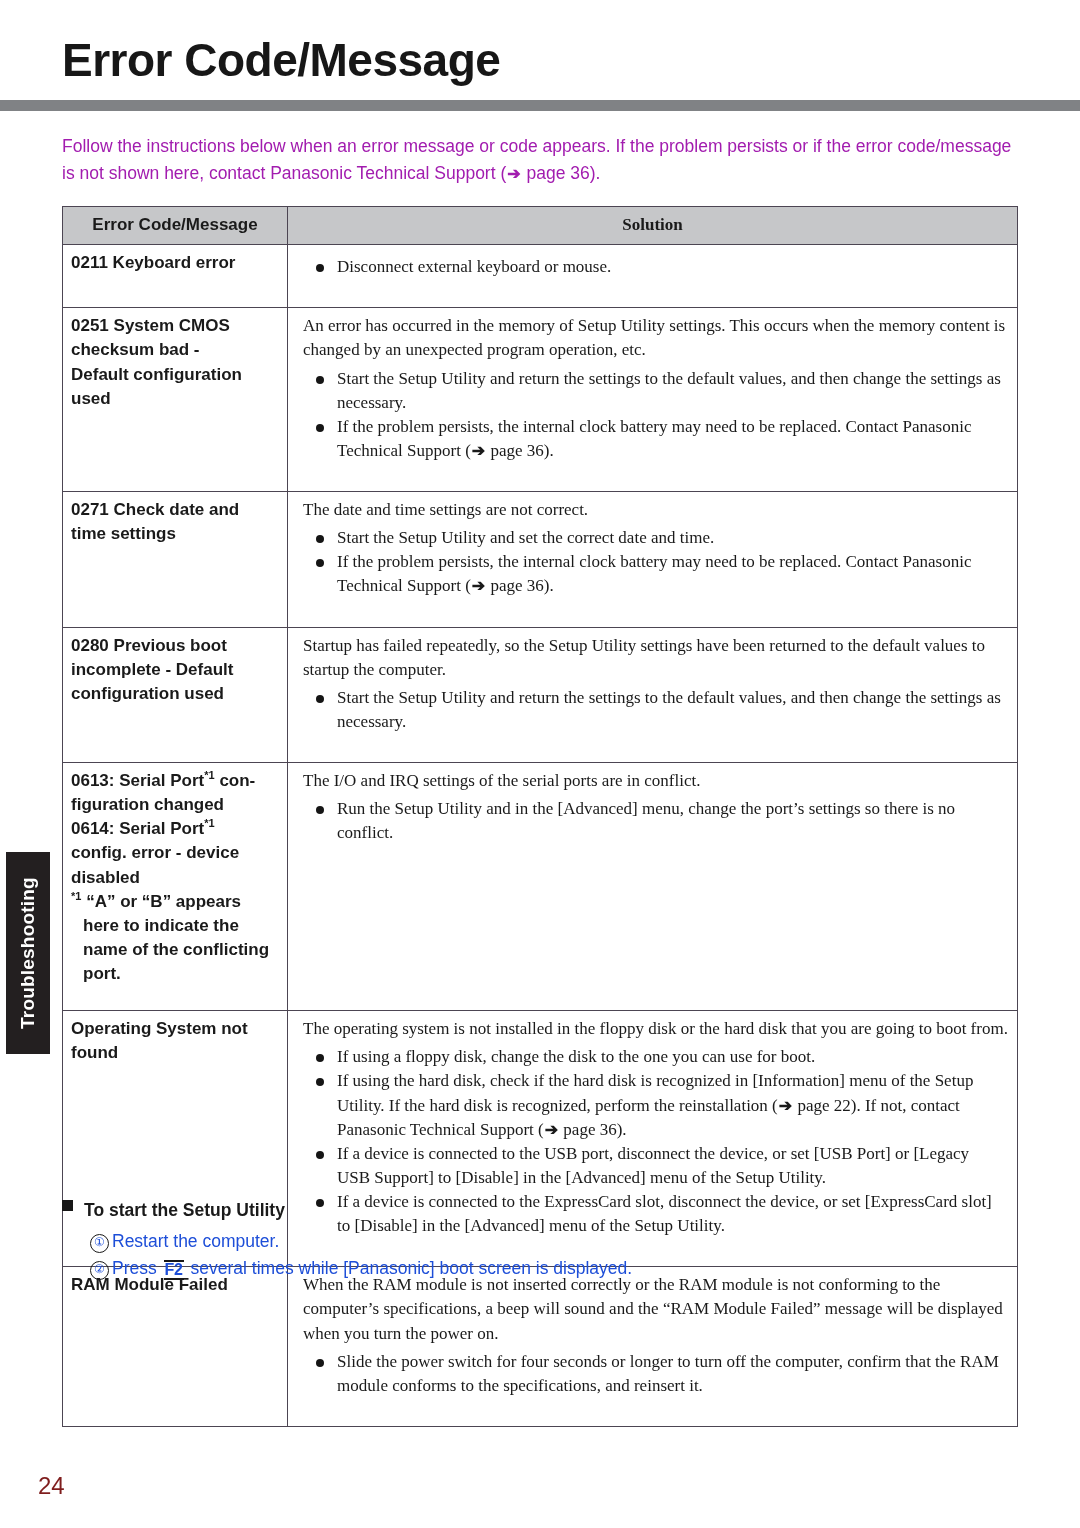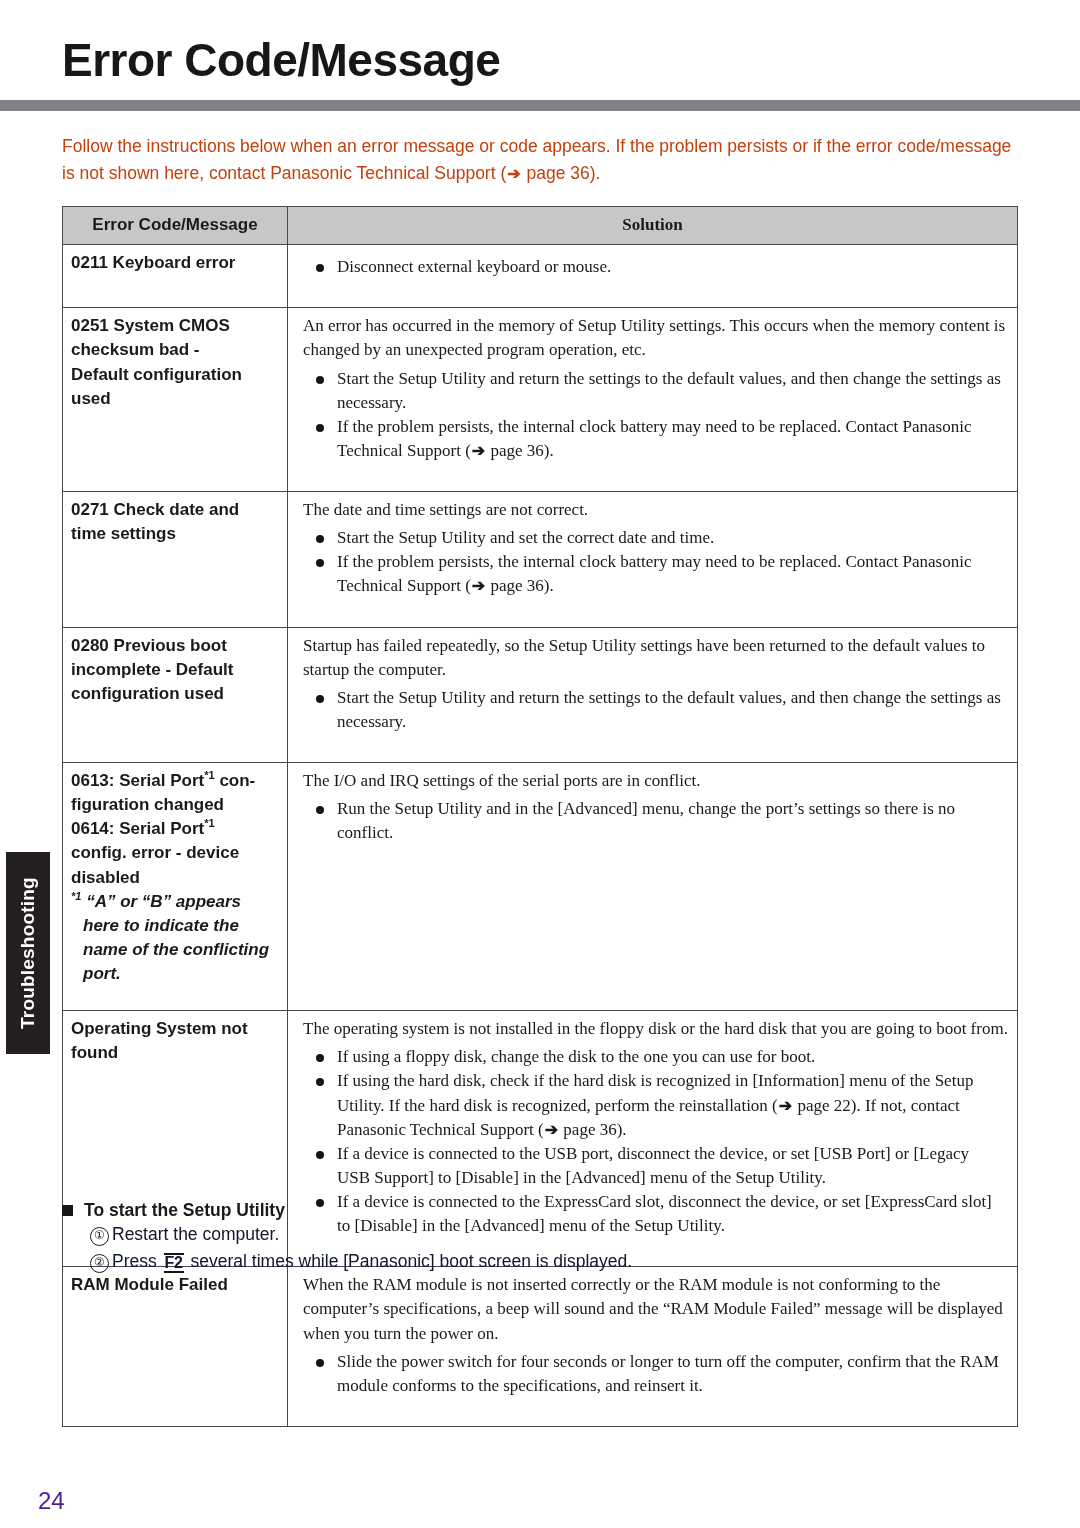--- a/index.html
+++ b/index.html
@@ -38,21 +38,21 @@
   }
 
   
   .intro {
     position: absolute;
     left: 62px;
     top: 133px;
     width: 956px;
     font-size: 17.5px;
     line-height: 1.52;
-    color: #c2410c;
+    color: #a21caf;
   }
 
   
   .side-tab {
     position: absolute;
     left: 6px;
     top: 852px;
     width: 44px;
     height: 202px;
     background: #231f20;
@@ -97,21 +97,20 @@
   }
   .col-code { width: 208px; }
   .col-sol  { width: auto; font-family: Liberation Serif, serif; }
   .cell-code {
     font-weight: bold;
   }
   .cell-code .note {
     display: block;
     text-indent: -12px;
     padding-left: 12px;
-    font-style: italic;
   }
   .sup {
     font-size: 11px;
     vertical-align: super;
     line-height: 0;
   }
 
   
   .plain-line { margin: 0 0 0 0; }
   ul.bullets {
@@ -163,34 +162,34 @@
     position: absolute;
     left: 62px;
     top: 1200px;
     width: 956px;
   }
   .note-head {
     font-size: 17.5px;
     font-weight: bold;
     color: #1a1a1a;
     display: flex;
-    align-items: center;
   }
   .sq-bullet {
     display: inline-block;
     width: 11px;
     height: 11px;
     background: #171717;
     margin-right: 11px;
   }
   .note-steps {
+    margin-top: 7px;
     padding-left: 28px;
     font-size: 17.5px;
     line-height: 1.52;
-    color: #0f172a;
+    color: #1d4ed8;
   }
   .circ {
     display: inline-block;
     width: 17px;
     height: 17px;
     border: 1.5px solid #1a1a1a;
     border-radius: 50%;
     font-size: 12px;
     line-height: 15px;
     text-align: center;
@@ -198,22 +197,21 @@
     position: relative;
     top: -1px;
   }
 
   
   .page-number {
     position: absolute;
     left: 38px;
     top: 1472px;
     font-size: 24px;
-    color: #4c1d95;
-    margin-top: 15px;
+    color: #7f1d1d;
   }
 </style>
 </head>
 <body>
 
 <div class="page-title">Error Code/Message</div>
 <div class="title-rule"></div>
 
 <div class="intro">
   <span>Follow the instructions below when an error message or code appears. If the problem persists or if the error code/message is not shown here, contact Panasonic Technical Support (</span><span class="arrow">➔</span><span> page 36).</span>

